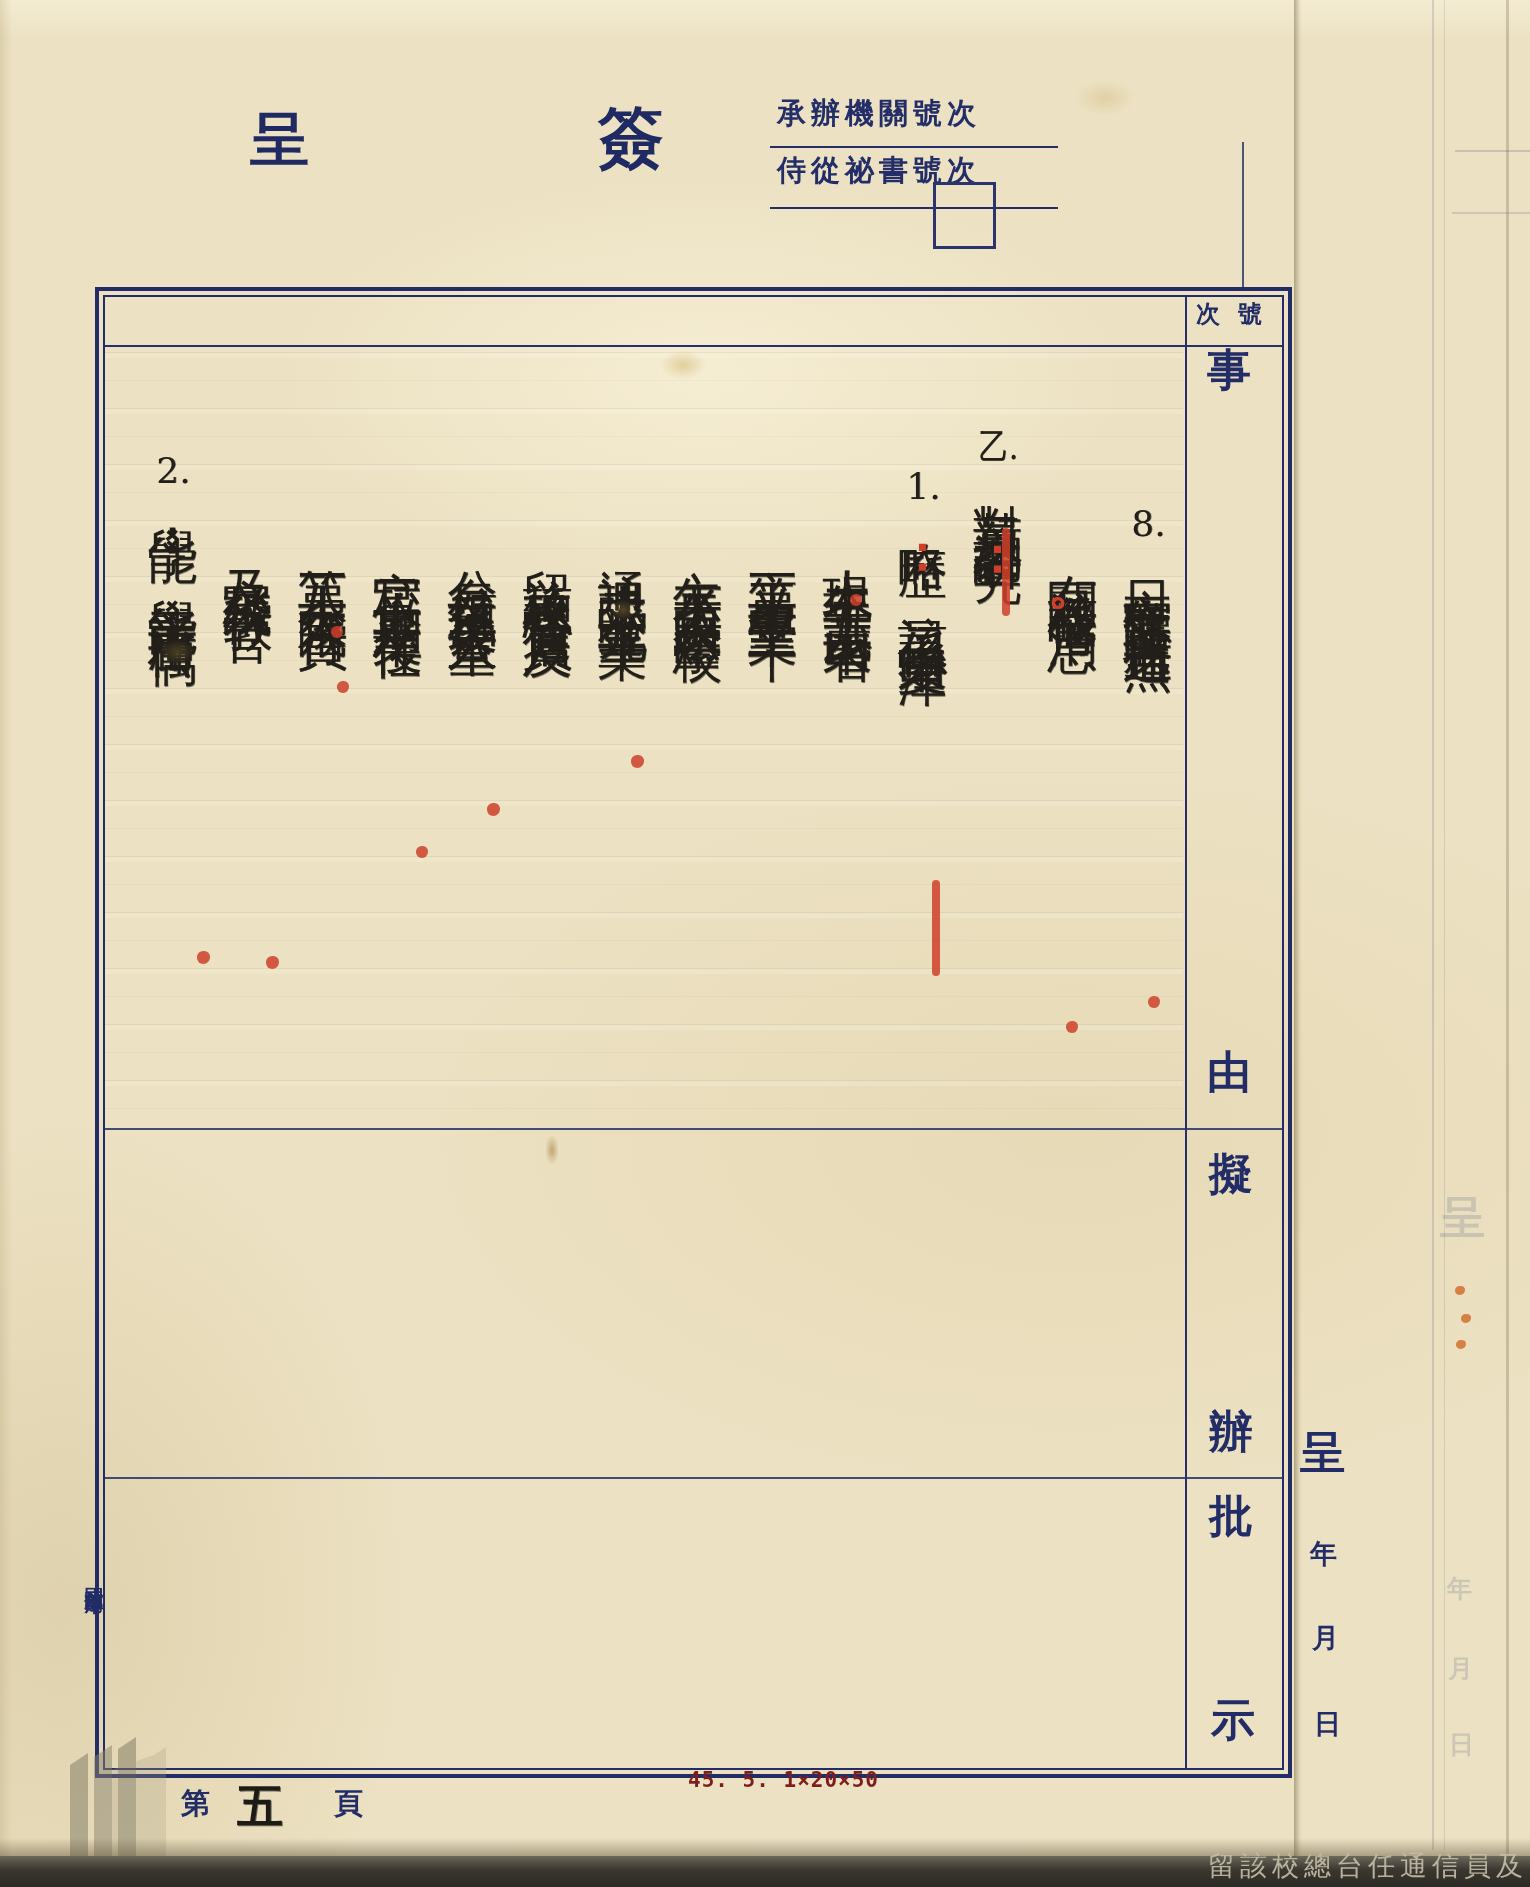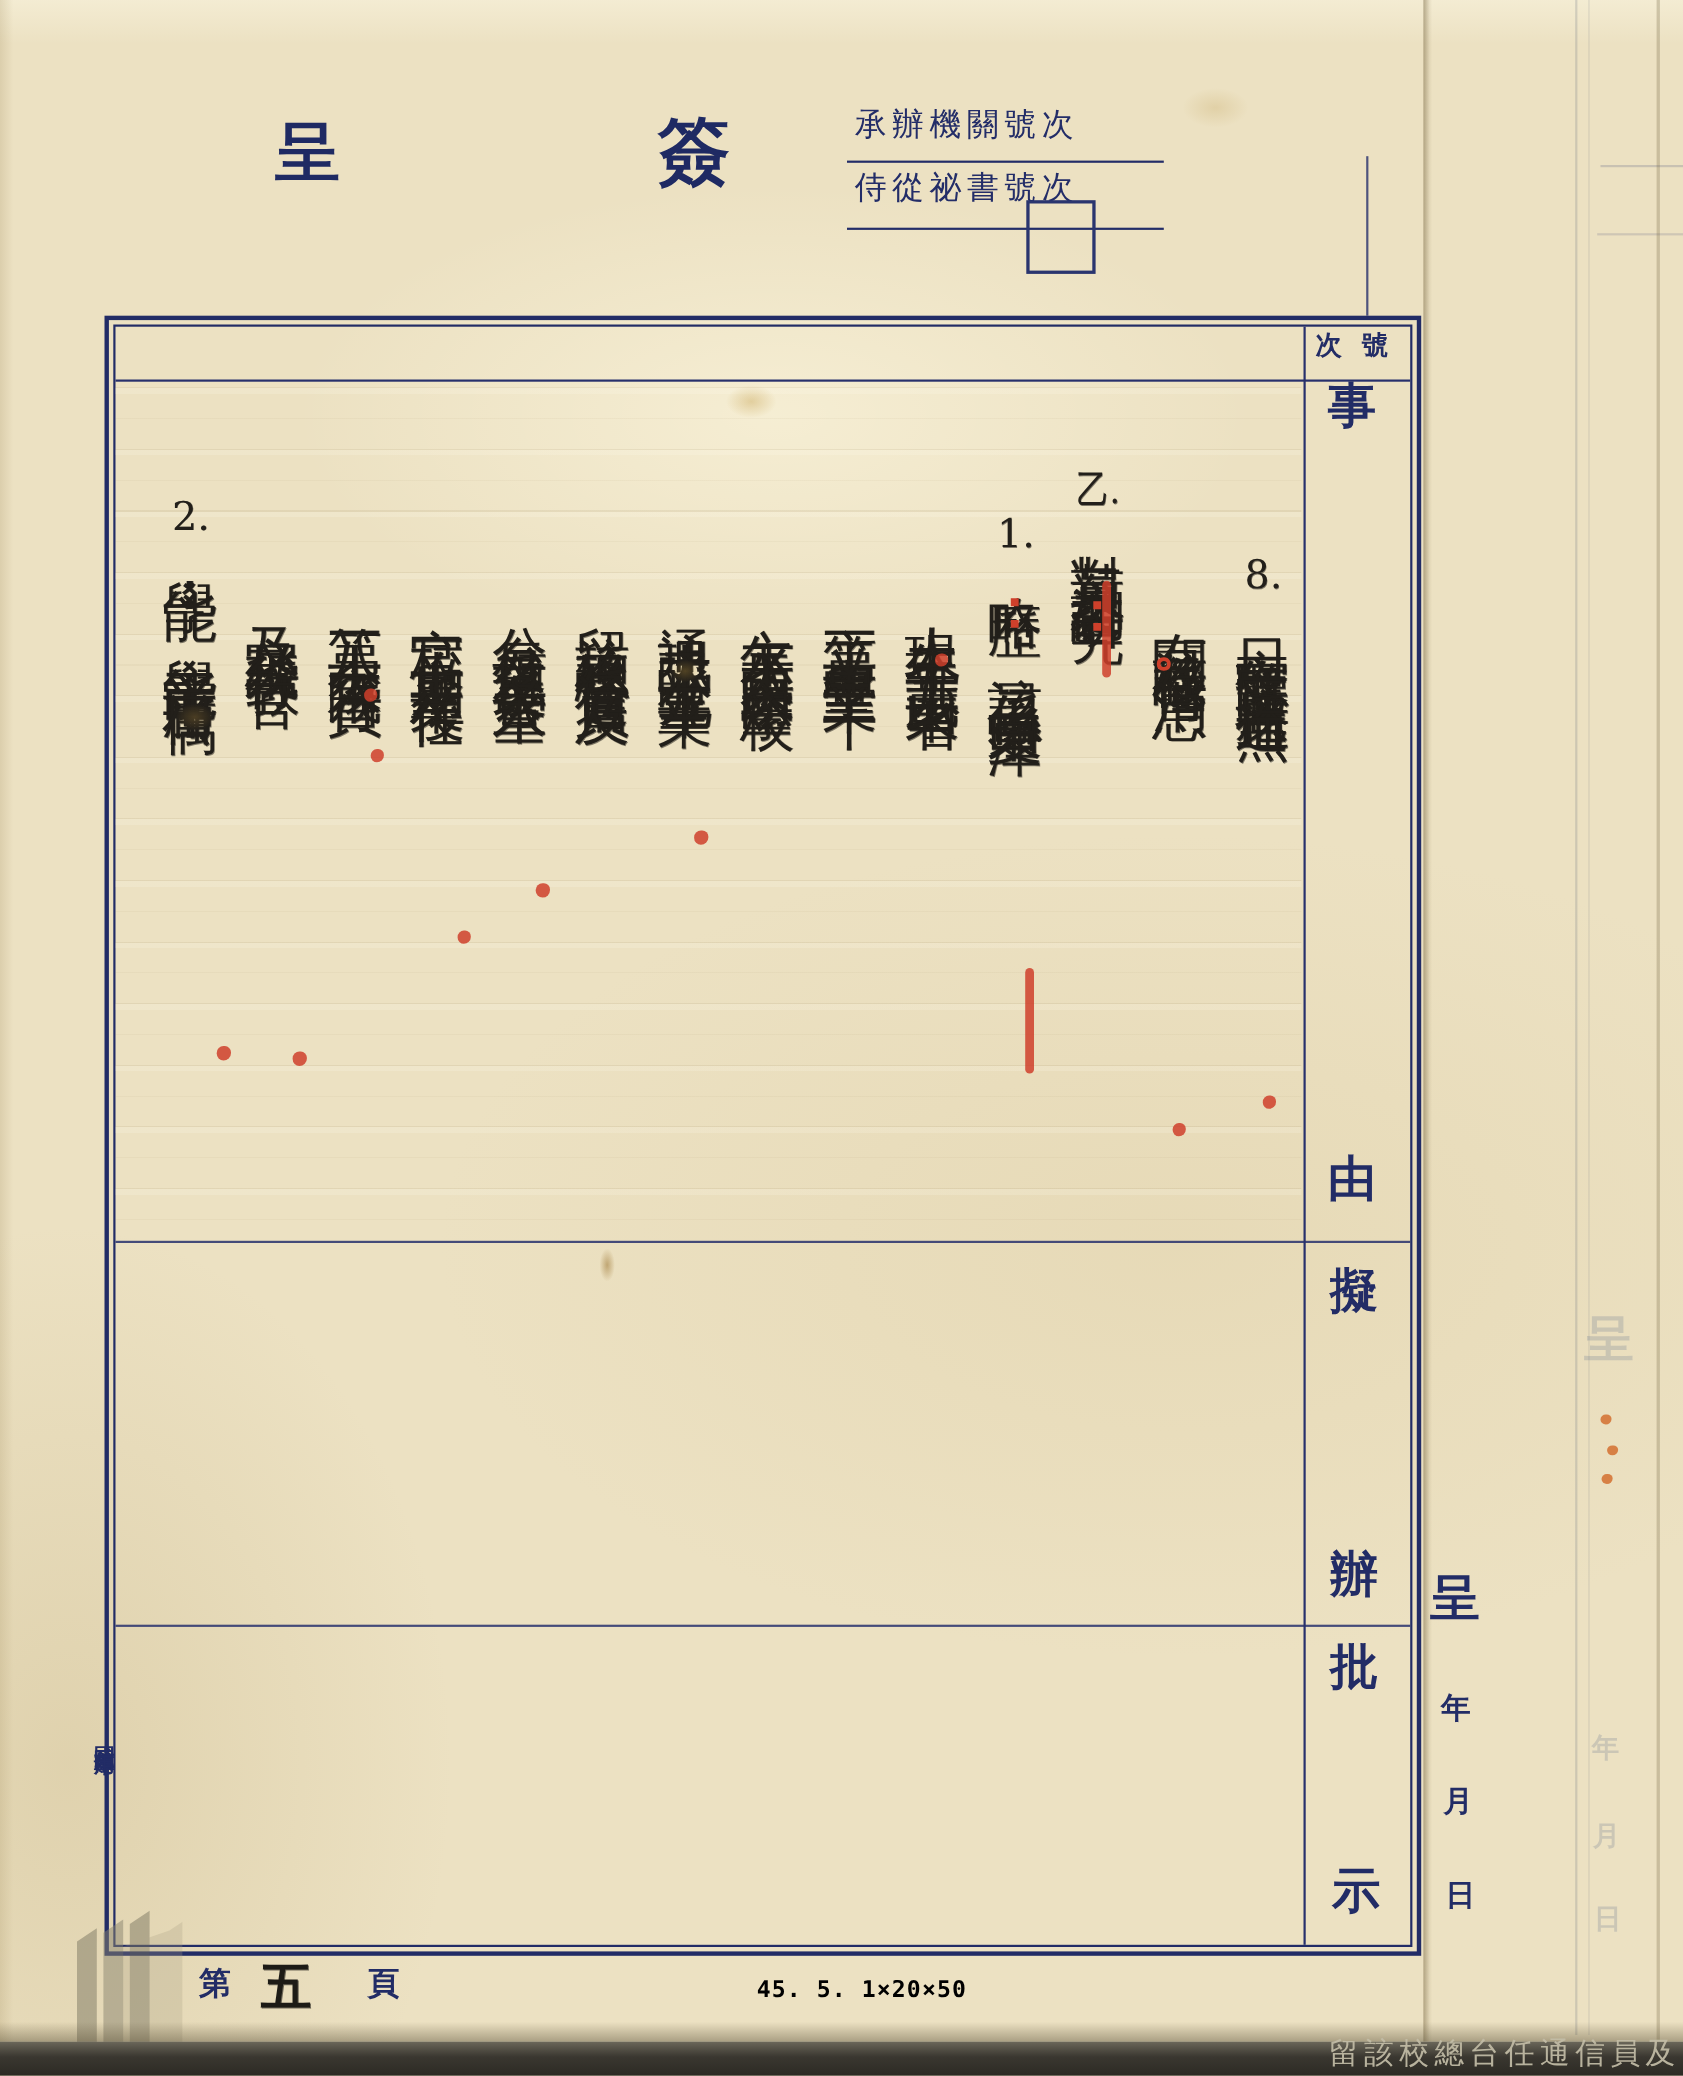--- a/index.html
+++ b/index.html
@@ -12,21 +12,21 @@
       radial-gradient(620px 300px at 46% 20%, rgba(255,250,228,.5), transparent 70%),
       radial-gradient(900px 500px at 70% 60%, rgba(214,196,150,.25), transparent 75%),
       radial-gradient(500px 700px at 4% 85%, rgba(190,170,120,.28), transparent 70%),
       linear-gradient(90deg, rgba(160,140,95,.22) 0, transparent 12px),
       linear-gradient(180deg, rgba(255,252,235,.4) 0, transparent 40px);}
   .abs{position:absolute;}
   .rule{position:absolute;background:#27306c;}
   .serif{font-family:"DejaVu Serif","Liberation Serif",serif;}
 
   .big-title{font-size:60px;line-height:1;color:#1f2a63;font-weight:bold;}
-  .serial-row{font-size:29px;letter-spacing:5px;color:#232d68;font-weight:normal;white-space:nowrap;}
+  .serial-row{font-size:29px;letter-spacing:5px;color:#232d68;font-weight:bold;white-space:nowrap;}
   .serial-underline{position:absolute;height:2px;background:#232d68;}
   .stamp-box{position:absolute;border:3px solid #2a356f;background:transparent;}
 
   .frame-outer{position:absolute;left:95px;top:287px;width:1197px;height:1491px;
      border:4px solid #222c66;box-sizing:border-box;}
   .frame-inner{position:absolute;inset:4px;border:2px solid #222c66;}
 
   .label-char{position:absolute;font-size:44px;line-height:1;color:#222c66;font-weight:bold;
      font-family:"DejaVu Serif","Liberation Serif",serif;}
   .index-header{position:absolute;left:1196px;top:298px;font-size:24px;letter-spacing:18px;
@@ -159,21 +159,21 @@
   <div class="crease-v" style="left:1432px;width:2px;height:1850px;background:rgba(95,105,125,.22);"></div>
   <div class="crease-v" style="left:1444px;width:1px;height:1850px;background:rgba(95,105,125,.18);"></div>
   <div class="crease-v" style="left:1506px;width:3px;height:1856px;background:rgba(110,96,60,.28);"></div>
 
   <div class="abs vtext" style="left:82px;top:1572px;font-size:19px;color:#222c66;font-weight:bold;letter-spacing:2px;font-family:'DejaVu Serif','Liberation Serif',serif;">國防部專用</div>
 
   <div class="abs serif" style="left:181px;top:1784px;font-size:29px;color:#222c66;font-weight:bold;">第</div>
   <div class="abs serif" style="left:237px;top:1776px;font-size:46px;color:#1d1b16;font-weight:bold;text-shadow:1px 1px 0 rgba(29,27,22,.6);">五</div>
   <div class="abs serif" style="left:334px;top:1784px;font-size:29px;color:#222c66;font-weight:bold;">頁</div>
 
-  <div class="abs" style="left:688px;top:1768px;font-size:21px;color:#000000;font-weight:bold;letter-spacing:1px;font-family:'DejaVu Sans Mono','Liberation Mono',monospace;margin-top:28px;">45. 5. 1×20×50</div>
+  <div class="abs" style="left:688px;top:1768px;font-size:21px;color:#7f1d1d;font-weight:bold;letter-spacing:1px;font-family:'DejaVu Sans Mono','Liberation Mono',monospace;">45. 5. 1×20×50</div>
 
   <svg class="abs" style="left:36px;top:1735px;opacity:.5;" width="130" height="145" viewBox="0 0 130 145">
     <path d="M118 20 L130 12 L130 145 L98 145 L60 120 L60 40 Z" fill="#a79f84" opacity="0.55"></path>
     <polygon points="34,30 52,18 52,140 34,150" fill="#7d7863"></polygon>
     <polygon points="58,22 76,10 76,132 58,142" fill="#8a8570"></polygon>
     <polygon points="82,14 100,2 100,124 82,134" fill="#7d7863"></polygon>
   </svg>
 
   <div class="stain" style="left:660px;top:350px;width:46px;height:30px;background:radial-gradient(closest-side,rgba(190,150,60,.35),transparent);"></div>
   <div class="stain" style="left:610px;top:600px;width:26px;height:20px;background:radial-gradient(closest-side,rgba(190,150,60,.3),transparent);"></div>

